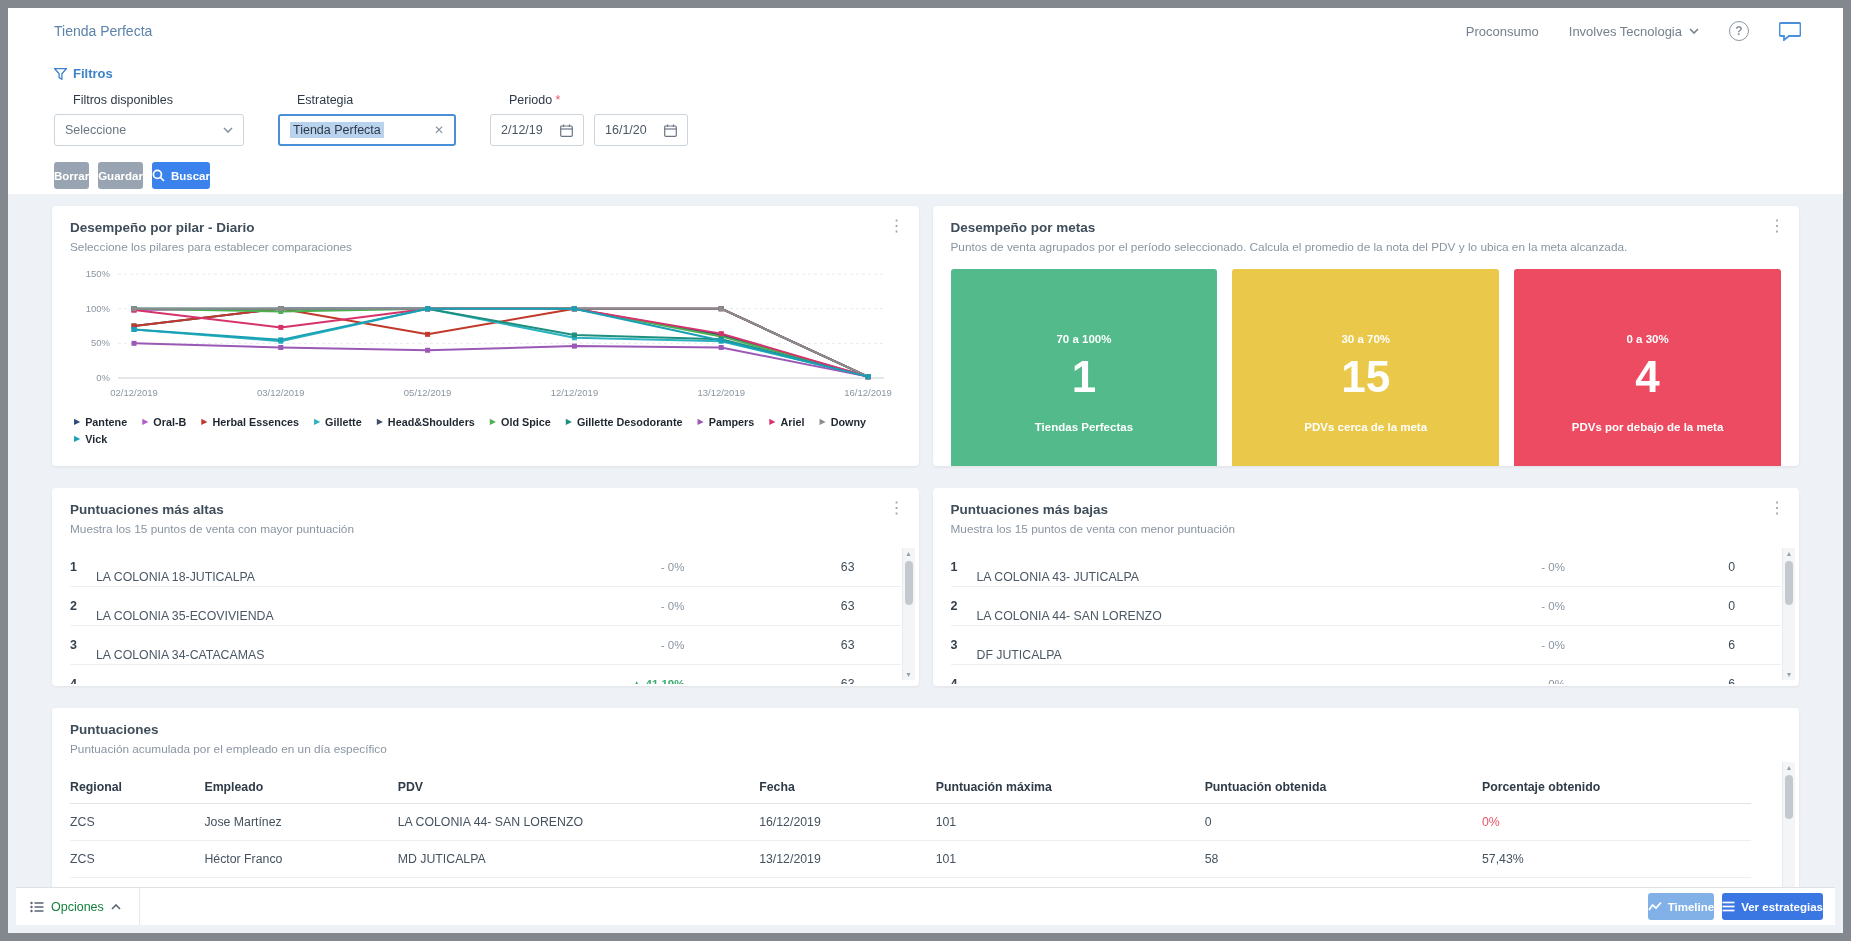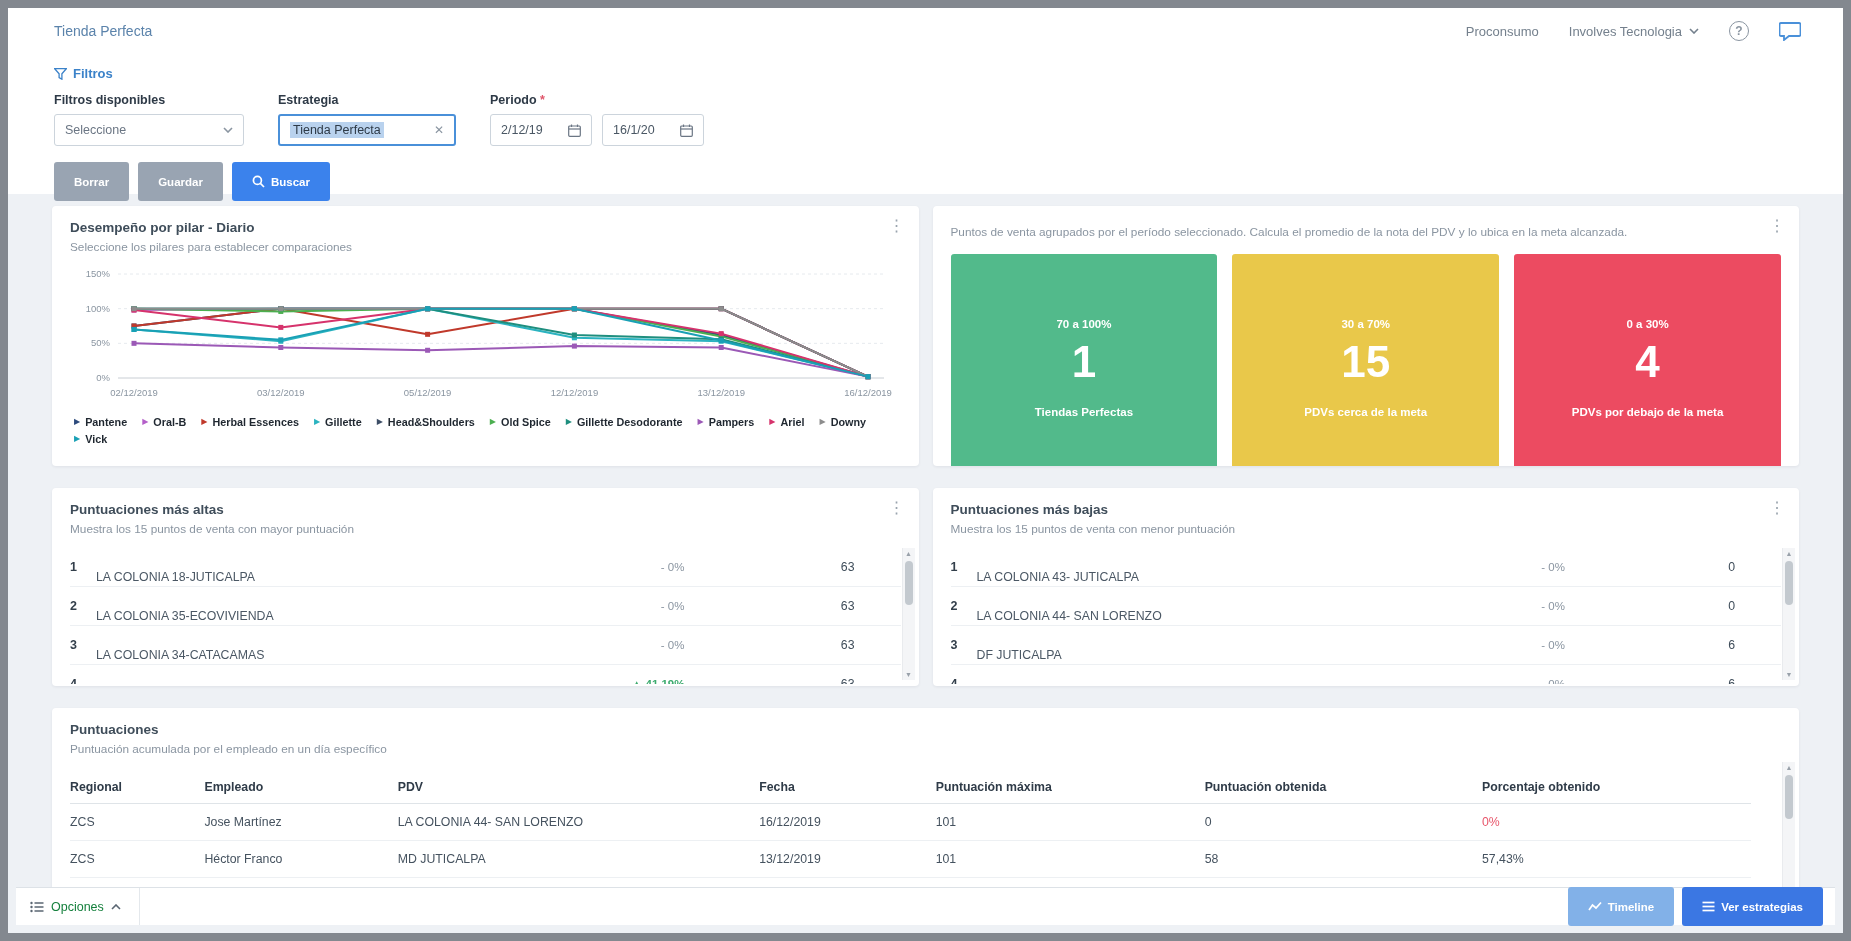--- a/index.html
+++ b/index.html
@@ -12,31 +12,31 @@
   .app-title { color:#5b83ab; font-size:14px; }
   .top-right { display:flex; align-items:center; gap:30px; }
   .top-link { color:#74808d; font-size:13px; cursor:pointer; }
   .company-menu { display:flex; align-items:center; gap:7px; color:#74808d; font-size:13px; cursor:pointer; }
   .help-circle { width:20px; height:20px; border:1.6px solid #8a95a1; border-radius:50%; color:#8a95a1; font-size:12px; font-weight:bold; display:flex; align-items:center; justify-content:center; }
 
   
   .filters { background:#fff; height:140px; padding:4px 46px 0 46px; }
   .filters-toggle { display:inline-flex; align-items:center; gap:6px; color:#3b82c9; font-size:13px; font-weight:bold; margin:8px 0 12px 0; cursor:pointer; }
   .filter-row { display:flex; gap:34px; align-items:flex-end; }
-  .fgroup label { display:block; font-size:12.5px; font-weight:bold; color:#2e3a47; margin-bottom:7px; }
+  .fgroup label { display:block; font-size:12.5px; font-weight:normal; color:#2e3a47; margin-bottom:7px;margin-left:19px; }
   .req { color:#e0566b; }
   .ctl { height:32px; border:1px solid #ccd4dc; border-radius:3px; background:#fff; display:flex; align-items:center; padding:0 10px; font-size:12.5px; color:#6b7684; }
   .select-ctl { width:190px; justify-content:space-between; cursor:pointer; }
   .estrategia-ctl { width:178px; border:2px solid #4a90d9; justify-content:space-between; color:#2e3a47; }
   .sel-text { background:#b9d2ee; padding:1px 3px; }
   .clear-x { color:#8a95a1; font-size:12px; cursor:pointer; margin-left:8px; }
   .dates { display:flex; gap:10px; }
-  .date-ctl { width:102px; justify-content:space-between; color:#4a5764; cursor:pointer; }
+  .date-ctl { width:94px; justify-content:space-between; color:#4a5764; cursor:pointer; }
   .btn-row { margin-top:16px; display:flex; gap:9px; }
-  .btn { border:none; border-radius:3px; height:39px; padding:0 20px; font-size:11.5px; font-weight:bold; color:#fff; cursor:pointer; font-family:"Liberation Sans",sans-serif; display:inline-flex; align-items:center; gap:6px; }
+  .btn { border:none; border-radius:3px; height:27px; padding:0 0; font-size:11.5px; font-weight:bold; color:#fff; cursor:pointer; font-family:"Liberation Sans",sans-serif; display:inline-flex; align-items:center; gap:6px; }
   .btn-gray { background:#99a4b2; }
   .btn-blue { background:#3b82ec; }
 
   
   .content { position:relative; height:701px; overflow:hidden; padding:12px 44px 0 44px; }
   .grid { display:grid; grid-template-columns:1fr 1fr; grid-template-rows:260px 198px 300px; gap:22px 14px; }
   .card { background:#fff; border-radius:4px; box-shadow:0 1px 3px rgba(25,35,50,0.07); padding:14px 18px; position:relative; overflow:hidden; }
   .card-full { grid-column:1 / span 2; }
   .card-title { font-size:13.5px; font-weight:bold; color:#3f4d5a; }
   .card-sub { font-size:11.8px; color:#8a95a1; margin-top:5px; }
@@ -314,20 +314,21 @@
               <span class="legend-label">Downy</span>
             </span>
             <span class="legend-item">
               <span class="legend-marker" style="color: rgb(25, 160, 181);">▶</span>
               <span class="legend-label">Vick</span>
             </span>
           </div>
       </div>
 
       <div class="card">
+        <div class="card-title">Desempeño por metas</div>
         <div class="card-sub">Puntos de venta agrupados por el período seleccionado. Calcula el promedio de la nota del PDV y lo ubica en la meta alcanzada.</div>
         <span class="dots-menu">⋮</span>
         <div class="metas-boxes">
             <div class="meta-box" style="background: rgb(82, 186, 139);">
               <div class="meta-range">70 a 100%</div>
               <div class="meta-value">1</div>
               <div class="meta-label">Tiendas Perfectas</div>
             </div>
             <div class="meta-box" style="background: rgb(233, 200, 74);">
               <div class="meta-range">30 a 70%</div>

